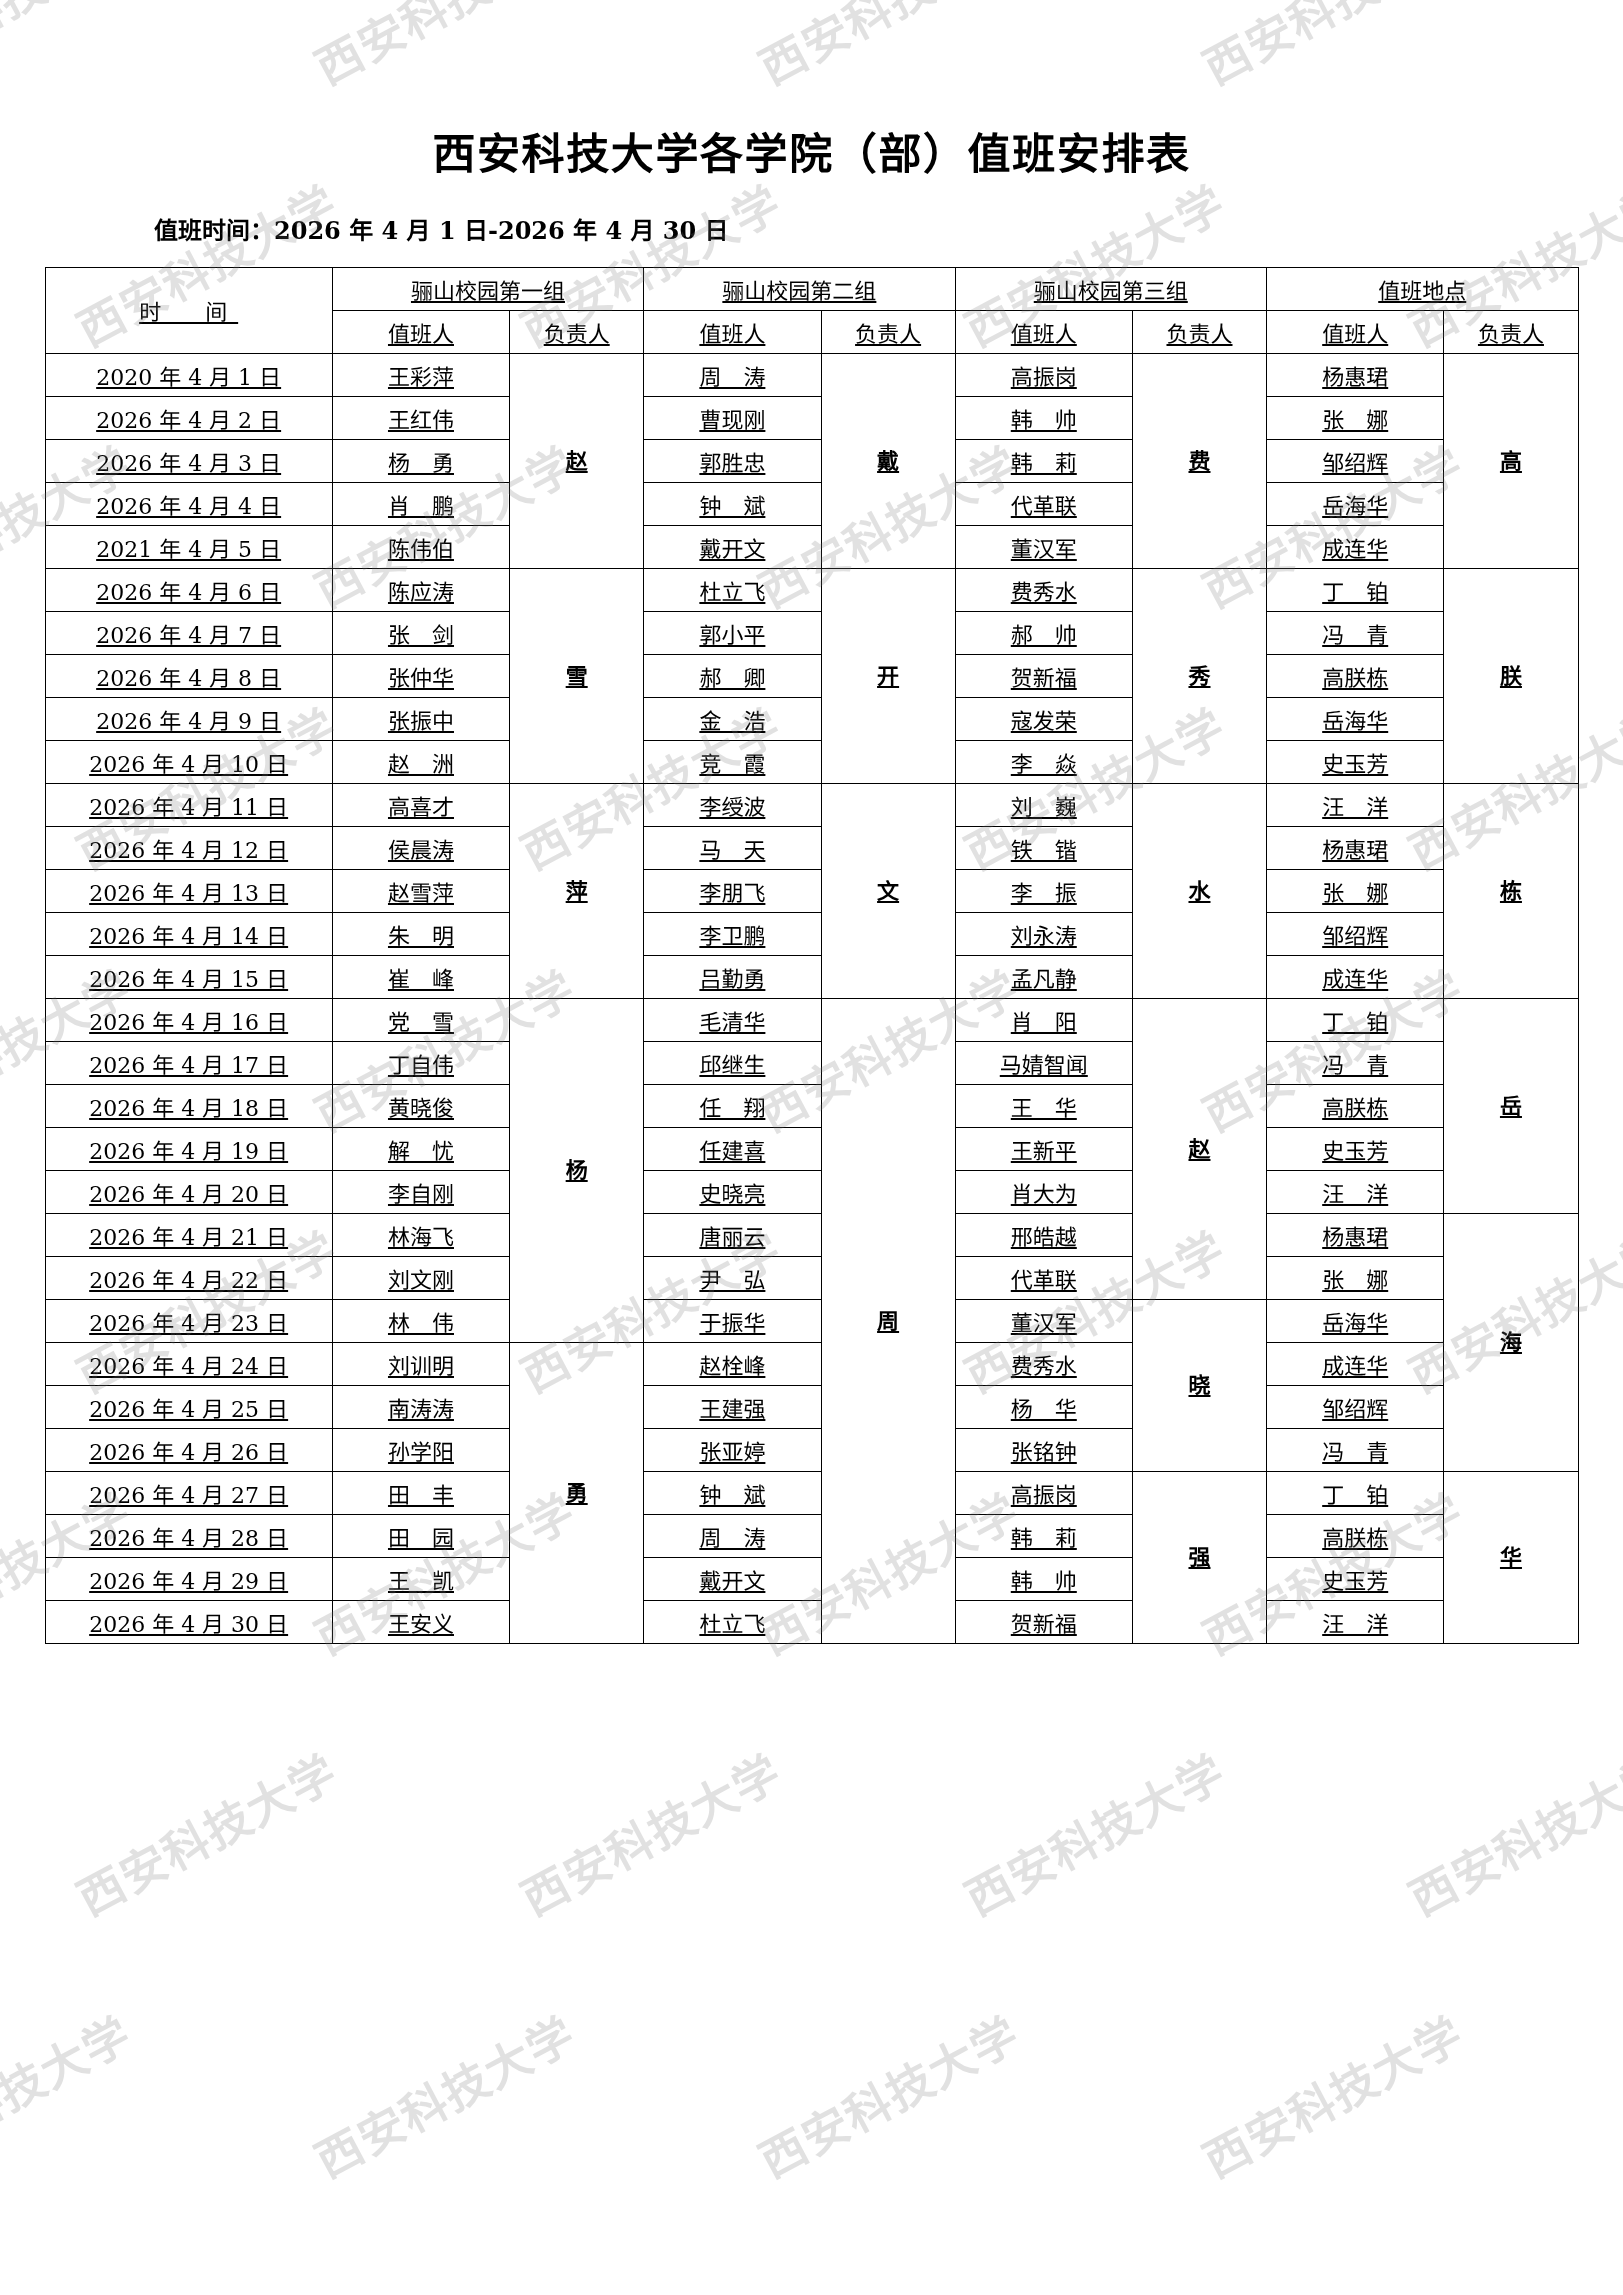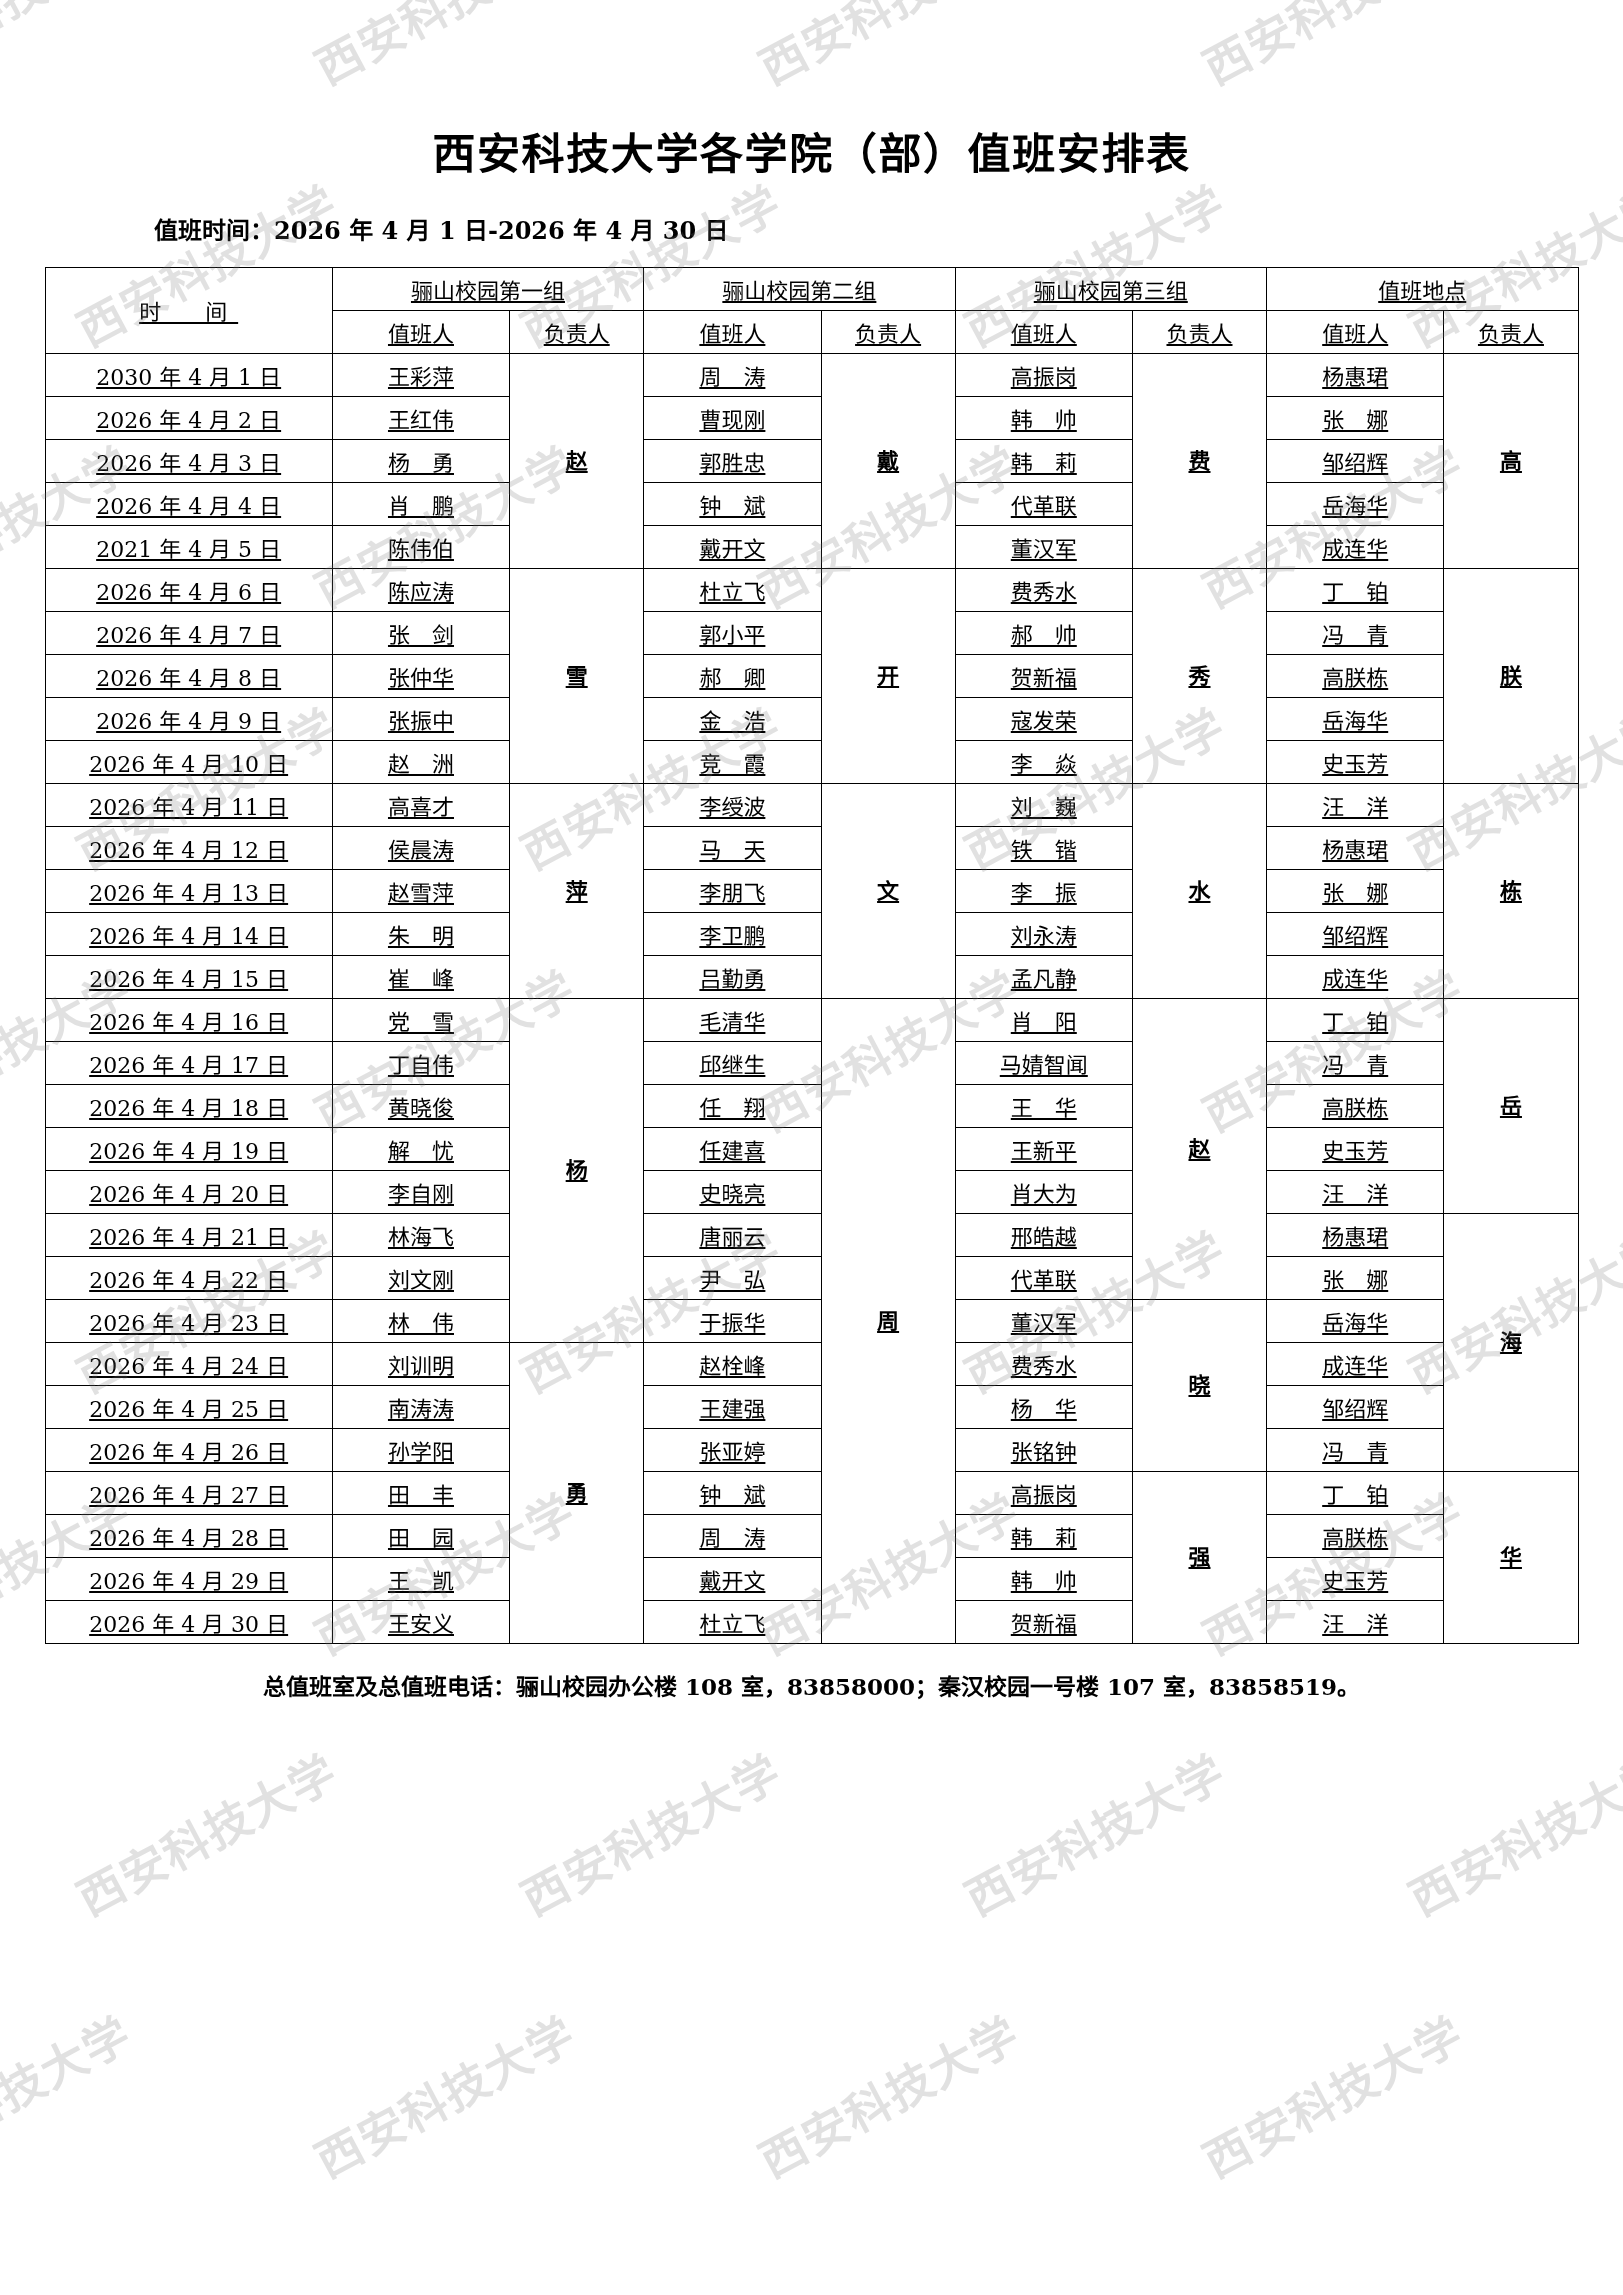--- a/index.html
+++ b/index.html
@@ -185,21 +185,21 @@
         <th class="hdr-sub">值班人</th>
         <th class="hdr-sub">负责人</th>
         <th class="hdr-sub">值班人</th>
         <th class="hdr-sub">负责人</th>
         <th class="hdr-sub">值班人</th>
         <th class="hdr-sub">负责人</th>
       </tr>
     </thead>
     <tbody id="sched-body">
         <tr>
-          <td class="date-cell">2030 年 4 月 1 日</td>
+          <td class="date-cell">2020 年 4 月 1 日</td>
           <td class="name-cell">王彩萍</td>
           <td class="resp-cell" rowspan="5">赵</td>
           <td class="name-cell">周　涛</td>
           <td class="resp-cell" rowspan="5">戴</td>
           <td class="name-cell">高振岗</td>
           <td class="resp-cell" rowspan="5">费</td>
           <td class="name-cell">杨惠珺</td>
           <td class="resp-cell" rowspan="5">高</td>
         </tr>
         <tr>
@@ -418,15 +418,14 @@
         <tr>
           <td class="date-cell">2026 年 4 月 30 日</td>
           <td class="name-cell">王安义</td>
           <td class="name-cell">杜立飞</td>
           <td class="name-cell">贺新福</td>
           <td class="name-cell">汪　洋</td>
         </tr>
       </tbody>
   </table>
 
-  <div class="footer-note">总值班室及总值班电话：骊山校园办公楼 108 室，83858000；秦汉校园一号楼 107 室，83858519。</div>
 </div>
 
 
 </body></html>

